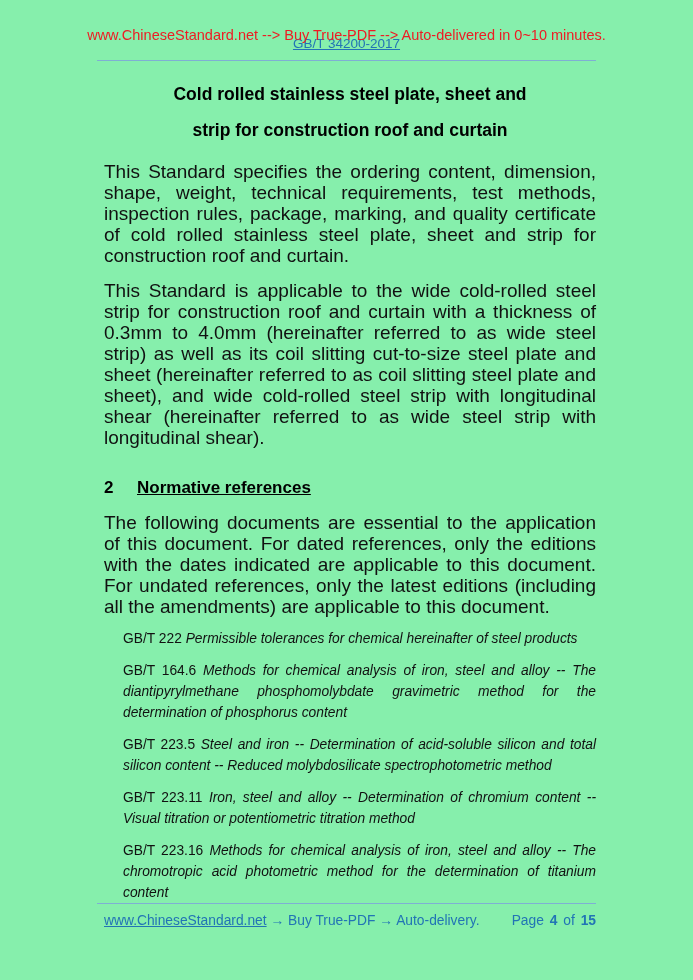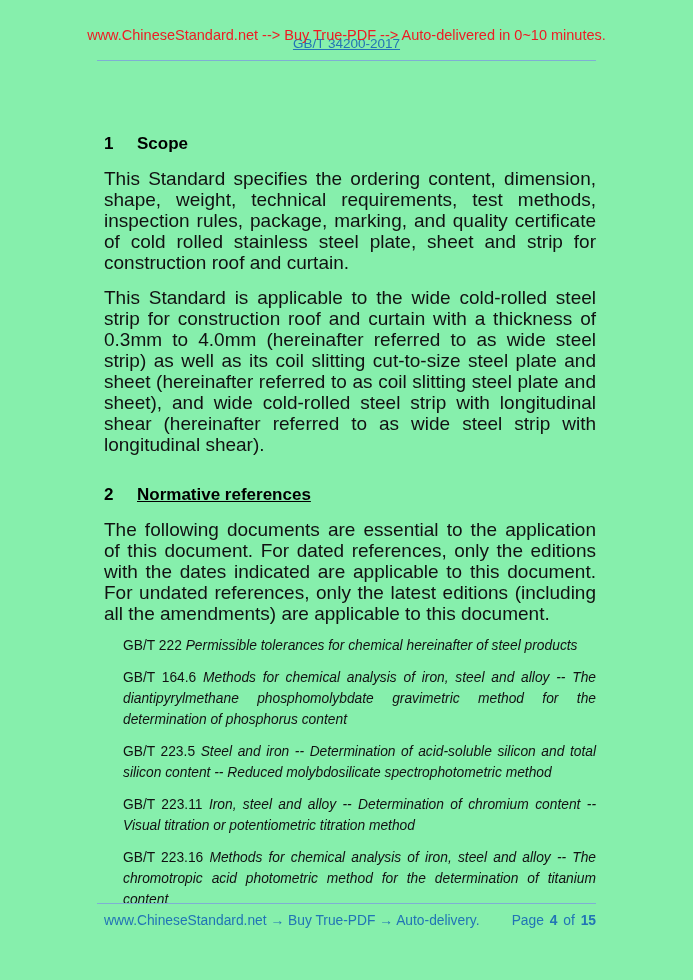--- a/index.html
+++ b/index.html
@@ -97,38 +97,39 @@
     top: 913px; left: 104px;
     width: 492px;
     display: flex;
     justify-content: space-between;
     align-items: baseline;
     font-size: 13.8px;
     color: #2274B5;
   }
   .footer-left a, .footer-left .site {
     color: #2274B5;
+    text-decoration: underline;
     cursor: pointer;
   }
   .page-indicator b { font-weight: bold; }
   .page-indicator span { margin: 0 2px; }
 </style>
 </head>
 <body>
 
 <div class="page">
 
   <div class="promo-line">www.ChineseStandard.net --&gt; Buy True-PDF --&gt; Auto-delivered in 0~10 minutes.</div>
   <div class="std-code">GB/T 34200-2017</div>
   <hr class="header-rule">
 
   <div class="content">
 
+    <h1 class="doc-title"><span>Cold rolled stainless steel plate, sheet and</span><br><span>strip for construction roof and curtain</span></h1>
 
-    <h2 class="sec-heading"><span class="num">1</span><span>Scope</span></h2>
 
     <p class="body-para first">This Standard specifies the ordering content, dimension, shape, weight, technical requirements, test methods, inspection rules, package, marking, and quality certificate of cold rolled stainless steel plate, sheet and strip for construction roof and curtain.</p>
 
     <p class="body-para">This Standard is applicable to the wide cold-rolled steel strip for construction roof and curtain with a thickness of 0.3mm to 4.0mm (hereinafter referred to as wide steel strip) as well as its coil slitting cut-to-size steel plate and sheet (hereinafter referred to as coil slitting steel plate and sheet), and wide cold-rolled steel strip with longitudinal shear (hereinafter referred to as wide steel strip with longitudinal shear).</p>
 
     <h2 class="sec-heading second"><span class="num">2</span><span>Normative references</span></h2>
 
     <p class="body-para first">The following documents are essential to the application of this document. For dated references, only the editions with the dates indicated are applicable to this document. For undated references, only the latest editions (including all the amendments) are applicable to this document.</p>
 
     <p class="ref-item"><span class="ref-code">GB/T 222</span> <span class="ref-title">Permissible tolerances for chemical hereinafter of steel products</span></p>

